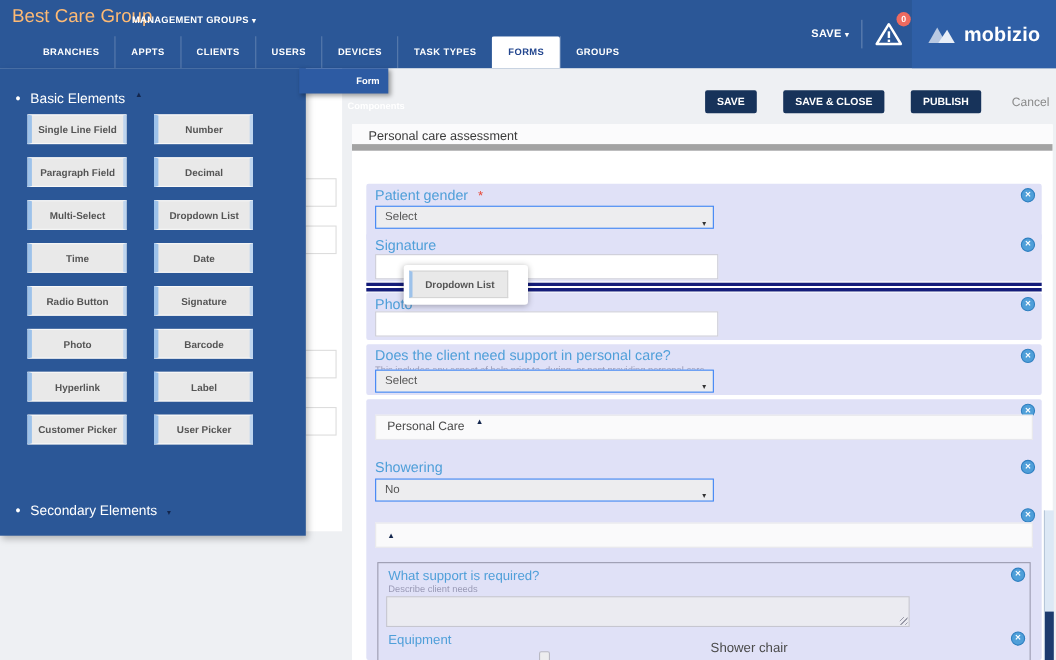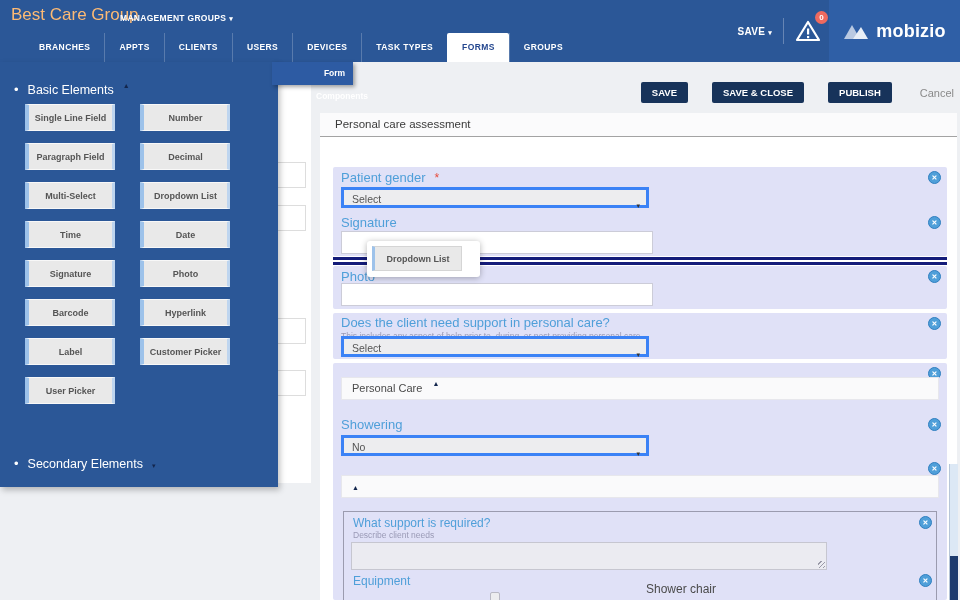--- a/index.html
+++ b/index.html
@@ -40,26 +40,26 @@
   .sgrid { position:absolute; left:25px; top:42px; display:grid; grid-template-columns:90px 90px; column-gap:25px; row-gap:12px; }
   .sbtn { height:27px; background:#e9e9e9; border:1px solid #f8f8f8; border-left:4px solid #9dc2ea; border-right:3px solid #bed5ef; color:#555; font-size:9px; font-weight:bold; display:flex; align-items:center; justify-content:center; text-align:left; cursor:grab; }
 
   
   .toolbar { position:absolute; left:320px; top:82px; width:634px; height:21px; display:flex; justify-content:flex-end; align-items:center; gap:24px; }
   .tbtn { background:#17335a; color:#fff; font-size:9.5px; font-weight:bold; padding:0 11px; height:21px; line-height:21px; border-radius:2px; cursor:pointer; }
   .cancel { color:#8a8a8a; font-size:11px; margin-left:4px; cursor:pointer; }
 
   
   .card { position:absolute; left:320px; top:113px; width:637px; height:487px; background:#fff; overflow:hidden; }
-  .card-header { height:24px; background:#fbfbfc; border-bottom:1px solid #a3a3a3; color:#3a3a3a; font-size:11.5px; line-height:23px; padding-left:15px; }
+  .card-header { height:24px; background:#fbfbfc; border-bottom:6px solid #a3a3a3; color:#3a3a3a; font-size:11.5px; line-height:23px; padding-left:15px; }
   .frow { position:absolute; left:13px; width:614px; background:#e0e1f7; border-radius:2px; }
   .flabel { position:absolute; left:8px; top:3px; font-size:13px; color:#4f9fd9; }
   .req { color:#e74c3c; font-size:12px; margin-left:9px; }
   .fhint { position:absolute; left:8px; top:18px; font-size:8.5px; color:#9a9ab6; }
-  .fsel { position:absolute; left:8px; width:308px; height:21px; background:#ededef; border:3px solid #3b82f6; font-size:10.5px; color:#555; line-height:19px; padding-left:8px; cursor:pointer; }
+  .fsel { position:absolute; left:8px; width:308px; height:21px; background:#ededef; border:1px solid #3b82f6; font-size:10.5px; color:#555; line-height:19px; padding-left:8px; cursor:pointer; }
   .fsel .scaret { position:absolute; right:6px; top:6px; font-size:7px; color:#333; margin:0; }
   .finput { position:absolute; left:8px; background:#fff; border:1px solid #ccccd8; cursor:text; }
   .xicon { position:absolute; top:4px; right:6px; width:13px; height:13px; border-radius:50%; background:#4f9fd9; border:1px solid #2f7fc0; color:#fff; font-size:7px; font-weight:bold; text-align:center; line-height:11px; cursor:pointer; }
   .dropline { position:absolute; left:13px; top:144px; width:614px; height:8px; background:linear-gradient(#141c7a 0 3px, #ffffff 3px 5px, #141c7a 5px 8px); z-index:3; }
   .bar { position:absolute; left:8px; right:8px; height:23px; background:#fafafb; border:1px solid #e7e7ec; font-size:11px; color:#4a4a4a; line-height:21px; padding-left:10px; cursor:pointer; }
   .nested { position:absolute; left:10px; right:10px; top:148px; height:100px; border:1px solid #9b9baf; background:#e0e1f7; }
   .nlabel { position:absolute; left:9px; top:4px; font-size:12px; color:#4f9fd9; }
   .nhint { position:absolute; left:9px; top:18px; font-size:8.5px; color:#9a9ab6; }
   .txt { position:absolute; left:7px; top:30px; width:476px; height:28px; background:#ebebf1; border:1px solid #c6c6d0; cursor:text; }
   .txt::after { content:""; position:absolute; right:1px; bottom:1px; width:7px; height:7px; background:repeating-linear-gradient(135deg, transparent 0 2px, #9a9aa8 2px 3px); }
@@ -133,20 +133,21 @@
     </div>
     <div class="sgrid">
       <div class="sbtn">Single Line Field</div>
       <div class="sbtn">Number</div>
       <div class="sbtn">Paragraph Field</div>
       <div class="sbtn">Decimal</div>
       <div class="sbtn">Multi-Select</div>
       <div class="sbtn">Dropdown List</div>
       <div class="sbtn">Time</div>
       <div class="sbtn">Date</div>
+      <div class="sbtn">Radio Button</div>
       <div class="sbtn">Signature</div>
       <div class="sbtn">Photo</div>
       <div class="sbtn">Barcode</div>
       <div class="sbtn">Hyperlink</div>
       <div class="sbtn">Label</div>
       <div class="sbtn">Customer Picker</div>
       <div class="sbtn">User Picker</div>
     </div>
     <div class="side-head" style="top:394px">
       <span class="bullet">•</span>

